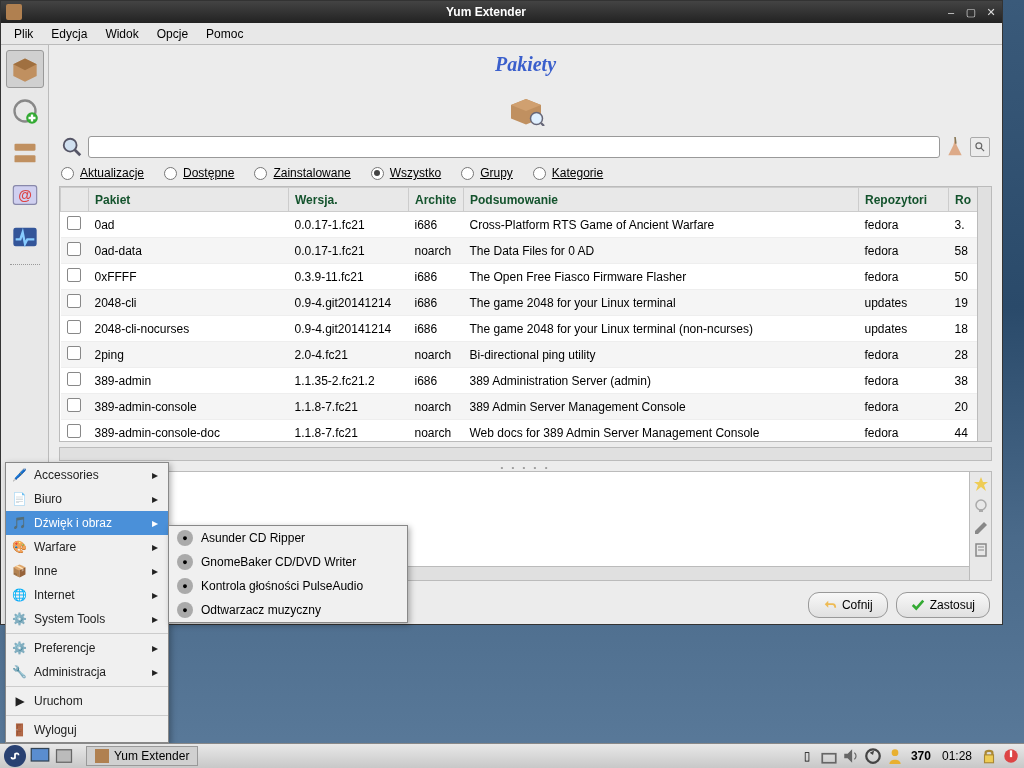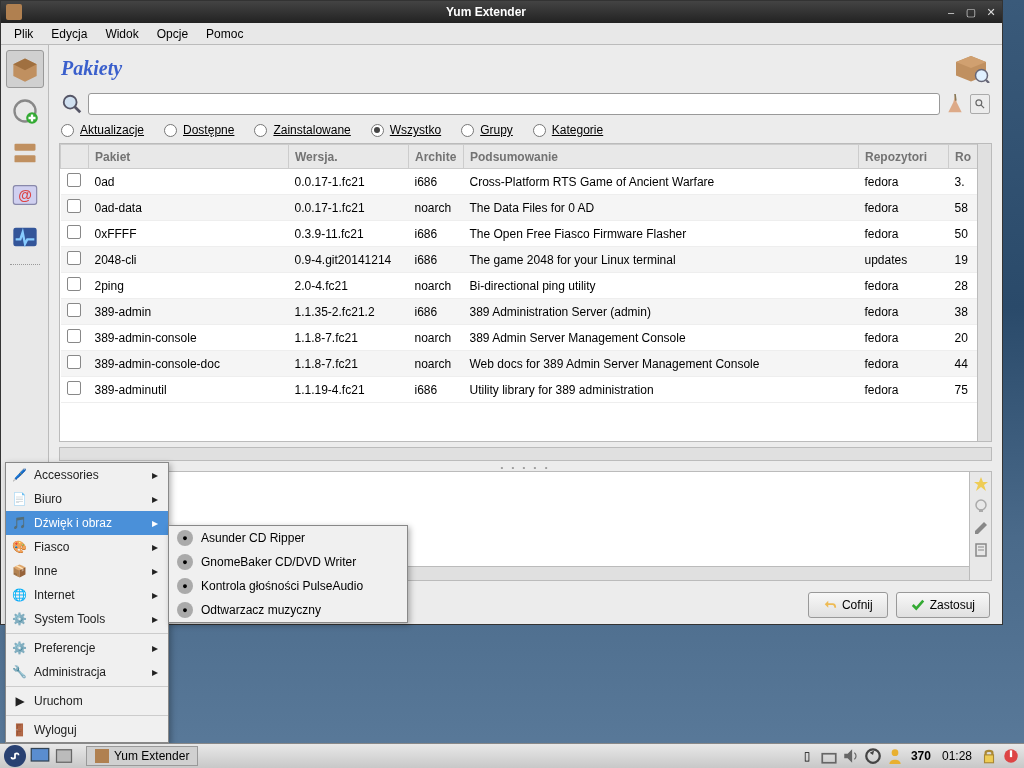--- a/index.html
+++ b/index.html
@@ -12,55 +12,55 @@
 .titlebar-btn { width: 12px; height: 12px; color: #ddd; cursor: pointer; display: flex; align-items: center; justify-content: center; font-size: 11px; }
 .menubar { background: #e8e8e8; height: 22px; display: flex; align-items: center; padding: 0 5px; gap: 2px; border-bottom: 1px solid #bbb; }
 .menubar-item { padding: 2px 8px; cursor: pointer; }
 .window-body { flex: 1; display: flex; overflow: hidden; }
 .left-sidebar { width: 48px; background: #e8e8e8; border-right: 1px solid #bbb; display: flex; flex-direction: column; align-items: center; padding-top: 5px; gap: 4px; }
 .sidebar-icon { width: 38px; height: 38px; border-radius: 3px; display: flex; align-items: center; justify-content: center; cursor: pointer; }
 .sidebar-icon.active { background: #d0d0d0; border: 1px solid #999; }
 .sidebar-icon svg { width: 28px; height: 28px; }
 .sidebar-sep { width: 30px; border-top: 1px dotted #999; margin: 4px 0; }
 .main-area { flex: 1; display: flex; flex-direction: column; overflow: hidden; }
-.header-row { display: flex; align-items: center; padding: 8px 12px; gap: 6px; }
+.header-row { display: flex; align-items: center; padding: 8px 12px; gap: 20px; flex-direction: column; }
 .header-title { color: #3a5fcc; font-size: 20px; font-style: italic; font-weight: bold; font-family: serif; flex: 1; }
 .box-icon { width: 38px; height: 30px; }
 .search-row { display: flex; align-items: center; padding: 2px 12px; gap: 5px; }
 .search-icon { width: 22px; height: 22px; }
 .search-input { flex: 1; height: 22px; border: 1px solid #999; border-radius: 3px; padding: 0 5px; background: #fff; }
 .broom-icon { width: 20px; height: 20px; cursor: pointer; }
 .opt-icon { width: 20px; height: 20px; border: 1px solid #aaa; border-radius: 2px; cursor: pointer; display:flex; align-items:center; justify-content:center; }
 .filter-row { display: flex; align-items: center; padding: 6px 12px; gap: 20px; }
 .radio-group { display: flex; align-items: center; gap: 6px; cursor: pointer; text-decoration: underline; }
 .radio-circle { width: 13px; height: 13px; border: 1px solid #777; border-radius: 50%; background: #fff; display: flex; align-items: center; justify-content: center; }
 .radio-circle.checked::after { content: ''; width: 6px; height: 6px; background: #444; border-radius: 50%; }
 .table-container { flex: 1; margin: 0 10px 5px; border: 1px solid #bbb; background: #fff; display: flex; overflow: hidden; }
 .table-scroll { flex: 1; overflow: hidden; }
 .pkg-table { width: 100%; border-collapse: collapse; table-layout: fixed; }
-.pkg-table th { background: #e8e8e8; border: 1px solid #ccc; padding: 4px 6px; text-align: left; color: #737373; font-weight: bold; height: 24px; white-space: nowrap; overflow: hidden; }
+.pkg-table th { background: #e8e8e8; border: 1px solid #ccc; padding: 4px 6px; text-align: left; color: #14532d; font-weight: bold; height: 24px; white-space: nowrap; overflow: hidden; }
 .pkg-table td { padding: 4px 6px; border-bottom: 1px solid #eee; height: 23px; white-space: nowrap; overflow: hidden; }
 .pkg-table tr:nth-child(even) td { background: #f5f5f5; }
 .col-check { width: 28px; }
 .col-name { width: 200px; }
 .col-ver { width: 120px; }
 .col-arch { width: 55px; }
 .col-sum { width: 395px; }
 .col-repo { width: 90px; }
 .col-size { width: 30px; }
 .checkbox { width: 14px; height: 14px; border: 1px solid #888; border-radius: 2px; background: #fff; display: inline-block; }
 .table-vscroll { width: 14px; background: #e0e0e0; border-left: 1px solid #bbb; }
 .table-hscroll { height: 14px; background: #e0e0e0; margin: 0 10px 2px; border: 1px solid #bbb; }
 .resizer { text-align: center; color: #999; font-size: 8px; letter-spacing: 3px; height: 8px; }
 .info-pane { height: 110px; margin: 0 10px 5px; border: 1px solid #bbb; background: #fff; position: relative; overflow: hidden; }
 .info-right-icons { width: 22px; position: absolute; right: 0; top: 0; background: #e8e8e8; height: 100%; border-left: 1px solid #bbb; display: flex; flex-direction: column; align-items: center; gap: 6px; padding-top: 4px; }
 .info-small-icon { width: 16px; height: 16px; cursor: pointer; }
 .info-hscroll { height: 14px; background: #e0e0e0; position: absolute; bottom: 0; left: 0; right: 22px; border-top: 1px solid #bbb; }
 .bottom-row { display: flex; justify-content: flex-end; padding: 6px 12px; gap: 8px; }
-.btn { padding: 5px 14px; border: 1px solid #999; border-radius: 3px; background: linear-gradient(180deg, #f8f8f8, #e0e0e0); cursor: pointer; display: flex; align-items: center; gap: 5px; }
+.btn { padding: 5px 14px; border: 1px solid #999; border-radius: 11px; background: linear-gradient(180deg, #f8f8f8, #e0e0e0); cursor: pointer; display: flex; align-items: center; gap: 5px; }
 .btn-icon { width: 14px; height: 14px; display: inline-block; }
 .start-menu { position: absolute; left: 5px; bottom: 25px; width: 164px; background: #f0f0f0; border: 1px solid #888; box-shadow: 2px 2px 6px rgba(0,0,0,0.3); }
 .start-item { display: flex; align-items: center; padding: 4px 6px; gap: 6px; cursor: pointer; color: #222; }
 .start-item.selected { background: #4a90d9; color: #fff; }
 .start-item-icon { width: 16px; height: 16px; display: flex; align-items: center; justify-content: center; }
 .start-item-label { flex: 1; }
 .start-item-arrow { width: 10px; }
 .start-divider { border-top: 1px solid #ccc; margin: 2px 0; }
 .submenu { position: absolute; left: 168px; bottom: 145px; width: 240px; background: #f0f0f0; border: 1px solid #888; box-shadow: 2px 2px 6px rgba(0,0,0,0.3); }
 .sub-item { display: flex; align-items: center; padding: 4px 8px; gap: 8px; cursor: pointer; }
@@ -231,20 +231,29 @@
                   <td class="col-check"><span class="checkbox"></span></td>
     <td class="col-name">2048-cli</td>
     <td class="col-ver">0.9-4.git20141214</td>
     <td class="col-arch">i686</td>
     <td class="col-sum">The game 2048 for your Linux terminal</td>
     <td class="col-repo">updates</td>
     <td class="col-size">19</td>
                 </tr>
                 <tr>
                   <td class="col-check"><span class="checkbox"></span></td>
+    <td class="col-name">2048-cli-nocurses</td>
+    <td class="col-ver">0.9-4.git20141214</td>
+    <td class="col-arch">i686</td>
+    <td class="col-sum">The game 2048 for your Linux terminal (non-ncurses)</td>
+    <td class="col-repo">updates</td>
+    <td class="col-size">18</td>
+                </tr>
+                <tr>
+                  <td class="col-check"><span class="checkbox"></span></td>
     <td class="col-name">2ping</td>
     <td class="col-ver">2.0-4.fc21</td>
     <td class="col-arch">noarch</td>
     <td class="col-sum">Bi-directional ping utility</td>
     <td class="col-repo">fedora</td>
     <td class="col-size">28</td>
                 </tr>
                 <tr>
                   <td class="col-check"><span class="checkbox"></span></td>
     <td class="col-name">389-admin</td>
@@ -338,21 +347,21 @@
     <span class="start-item-label">Biuro</span>
     <span class="start-item-arrow">▸</span>
     </div>
     <div class="start-item selected">
       <span class="start-item-icon">🎵</span>
     <span class="start-item-label">Dźwięk i obraz</span>
     <span class="start-item-arrow">▸</span>
     </div>
     <div class="start-item">
       <span class="start-item-icon">🎨</span>
-    <span class="start-item-label">Fiasco</span>
+    <span class="start-item-label">Warfare</span>
     <span class="start-item-arrow">▸</span>
     </div>
     <div class="start-item">
       <span class="start-item-icon">📦</span>
     <span class="start-item-label">Inne</span>
     <span class="start-item-arrow">▸</span>
     </div>
     <div class="start-item">
       <span class="start-item-icon">🌐</span>
     <span class="start-item-label">Internet</span>

